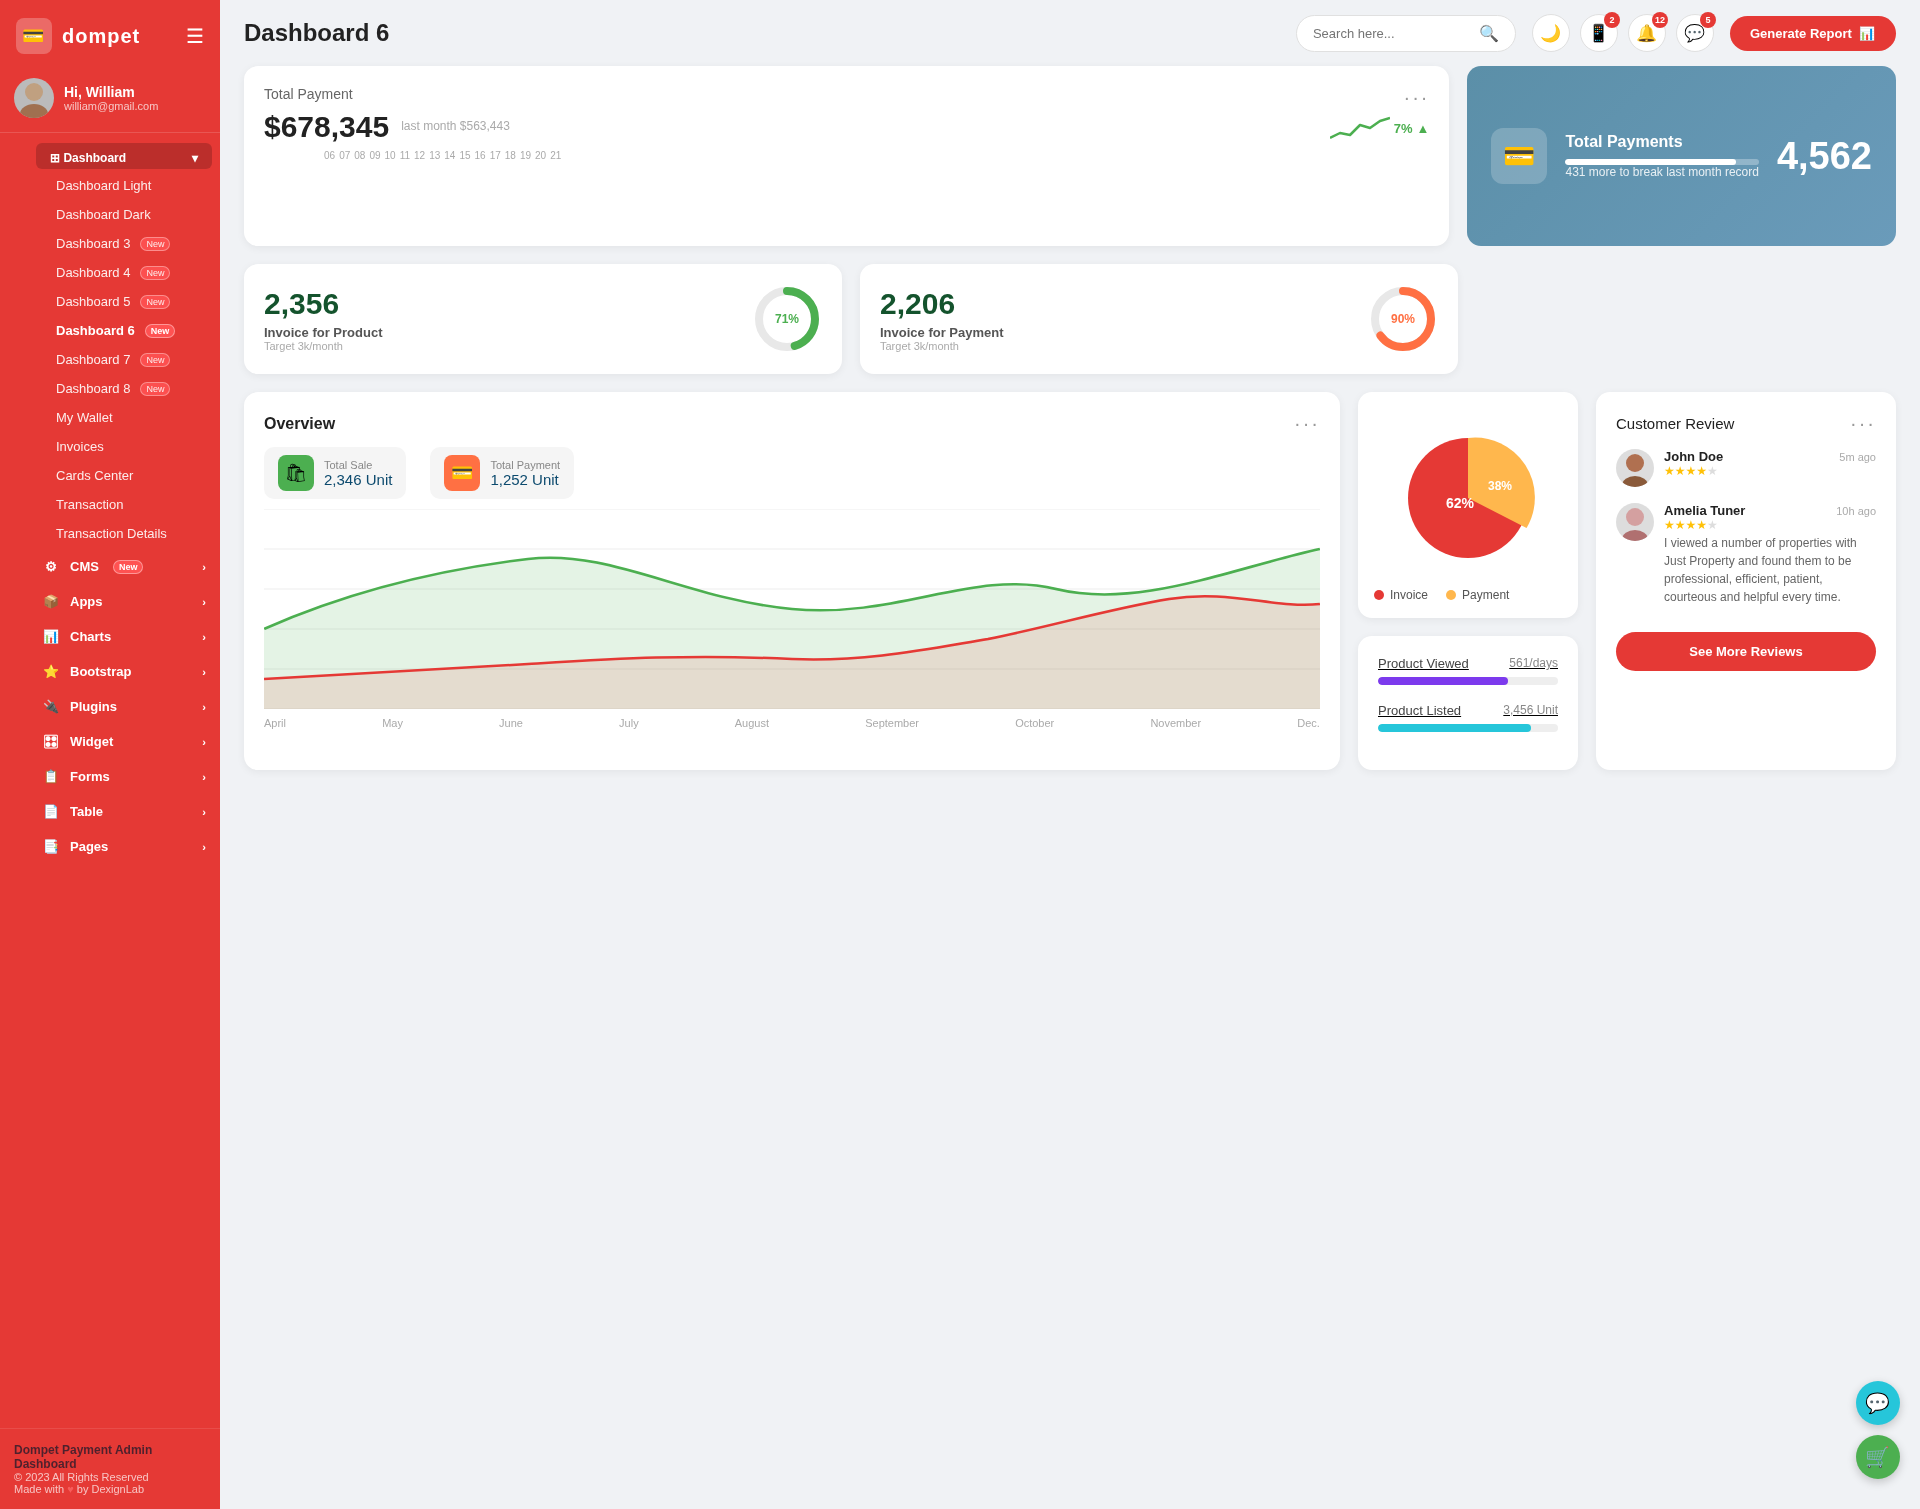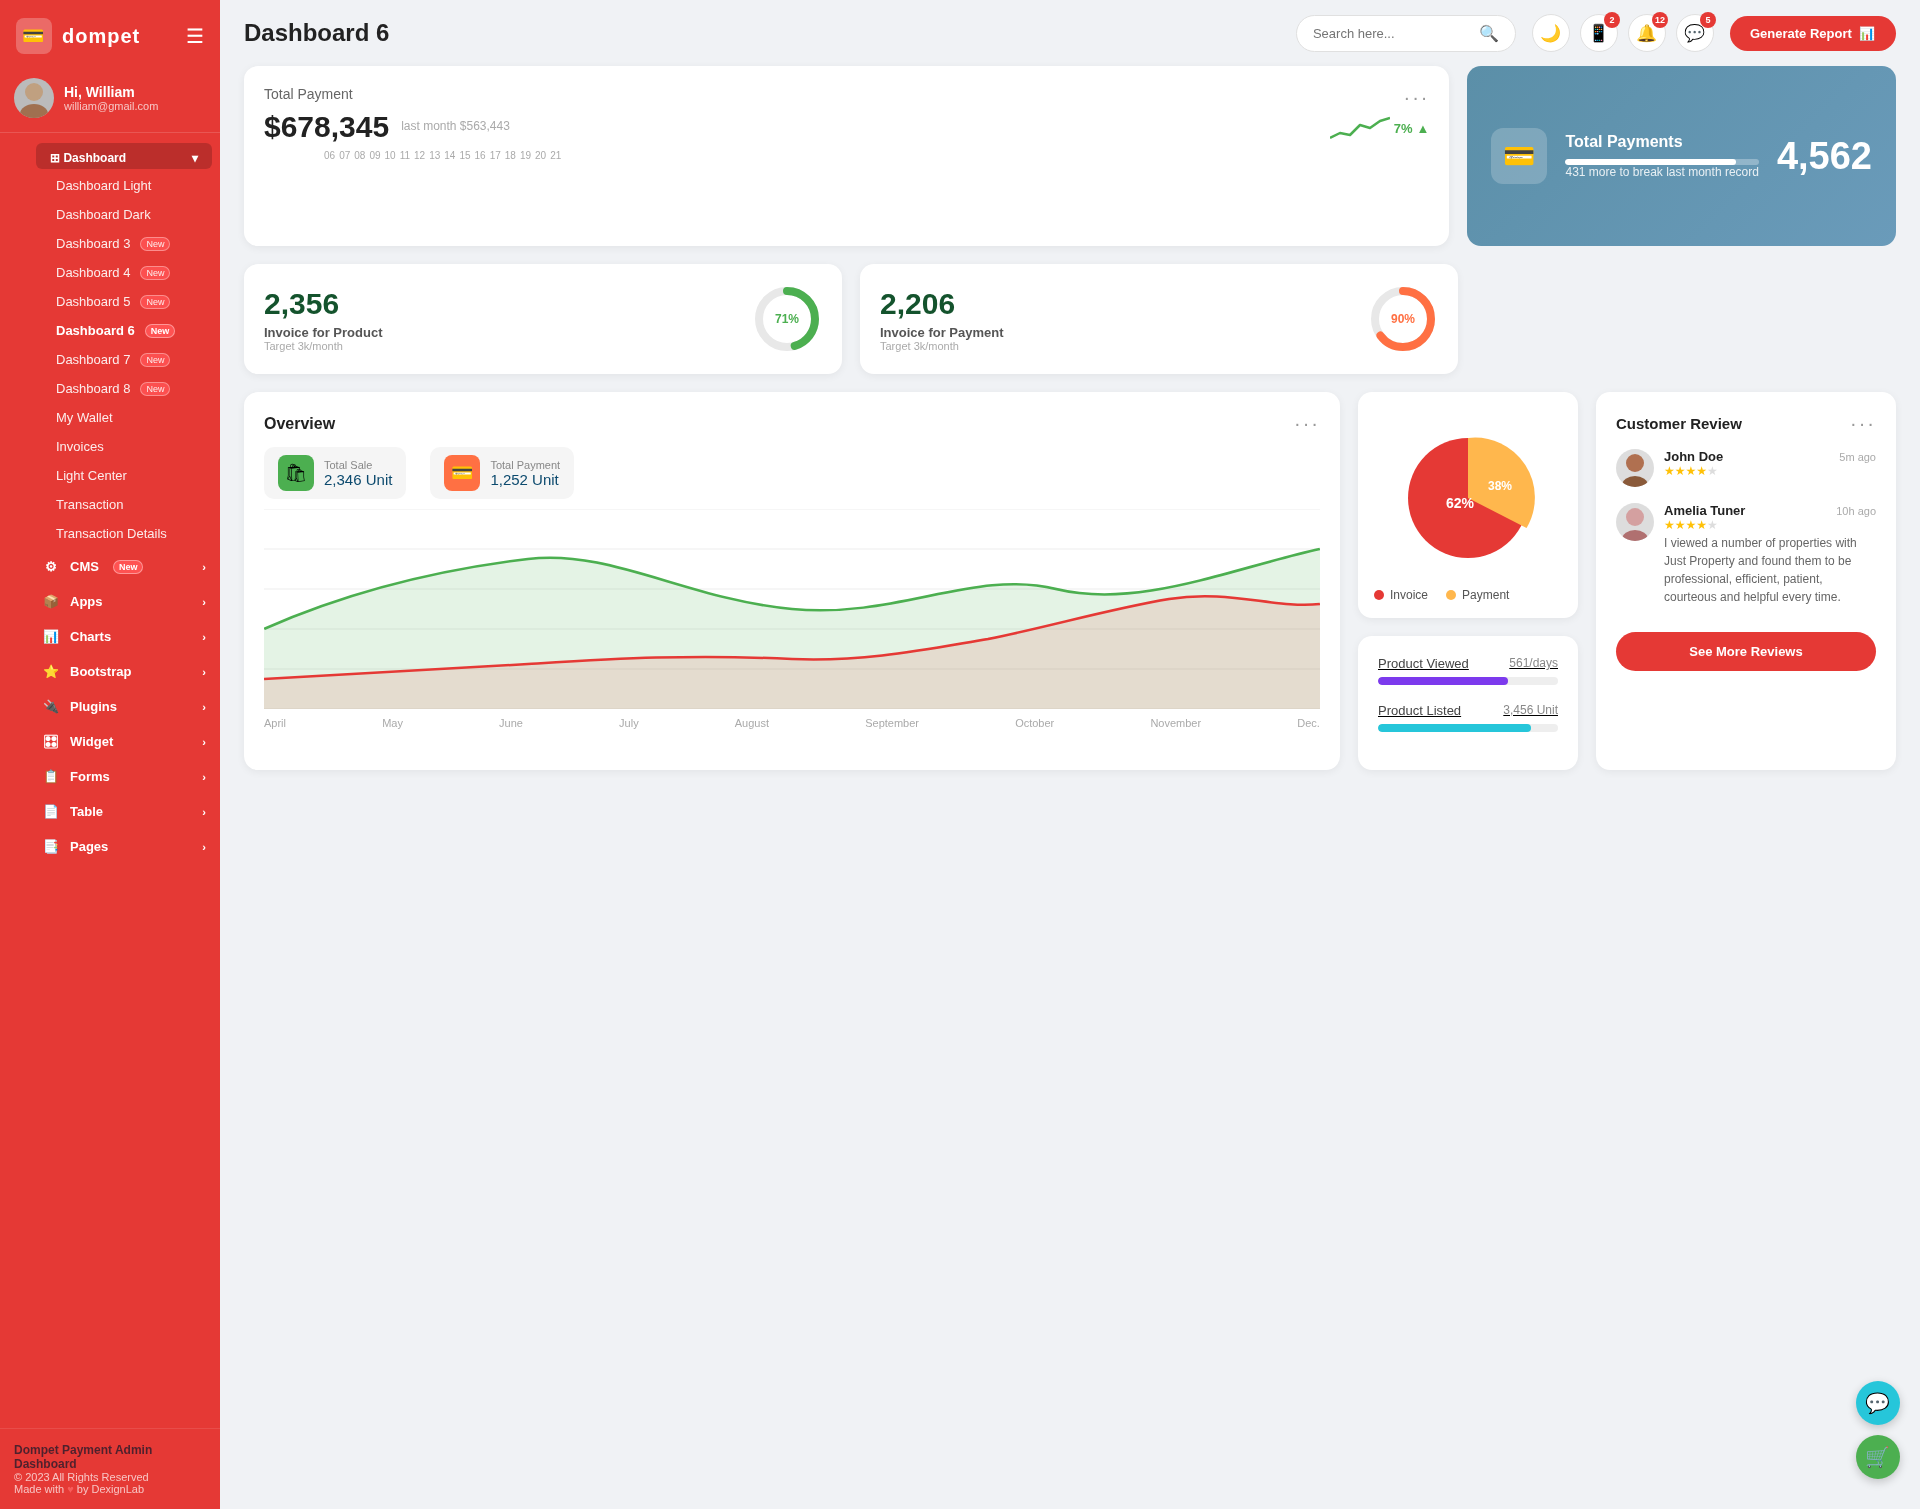--- a/index.html
+++ b/index.html
@@ -264,21 +264,21 @@
     .product-stat-header { display: flex; justify-content: space-between; font-size: 13px; color: #444; margin-bottom: 6px; }
     .product-stat-val { font-size: 12px; color: #888; }
     .progress-bar { height: 8px; border-radius: 6px; overflow: hidden; background: #eee; }
     .progress-fill { height: 100%; border-radius: 6px; }
     .fill-purple { background: #7c3aed; }
     .fill-teal { background: #26c6da; }
 
     
     .card-review { min-width: 280px; max-width: 300px; }
     .review-header { display: flex; justify-content: space-between; align-items: center; margin-bottom: 14px; }
-    .review-title { font-size: 15px; font-weight: 700; color: #222; }
+    .review-title { font-size: 15px; font-weight: 400; color: #222; }
     .review-item { display: flex; gap: 10px; margin-bottom: 16px; }
     .review-avatar { width: 38px; height: 38px; border-radius: 50%; background: #ddd; overflow: hidden; flex-shrink: 0; }
     .review-avatar svg { width: 38px; height: 38px; }
     .review-name { font-size: 13px; font-weight: 700; color: #222; }
     .review-stars { color: #ffc107; font-size: 12px; }
     .review-star-empty { color: #ddd; }
     .review-time { font-size: 11px; color: #aaa; margin-left: auto; }
     .review-text { font-size: 12px; color: #666; line-height: 1.5; margin-top: 2px; }
     .btn-more-reviews {
       background: #e53935;
@@ -372,21 +372,21 @@
         <span>Dashboard 8</span>
         <span class="badge-new">New</span>
       </div>
     <div class="nav-item">
         <span>My Wallet</span>
       </div>
     <div class="nav-item">
         <span>Invoices</span>
       </div>
     <div class="nav-item">
-        <span>Light Center</span>
+        <span>Cards Center</span>
       </div>
     <div class="nav-item">
         <span>Transaction</span>
       </div>
     <div class="nav-item">
         <span>Transaction Details</span>
       </div>
 
     <div class="nav-main-item">
       <span class="nav-icon">⚙</span>

